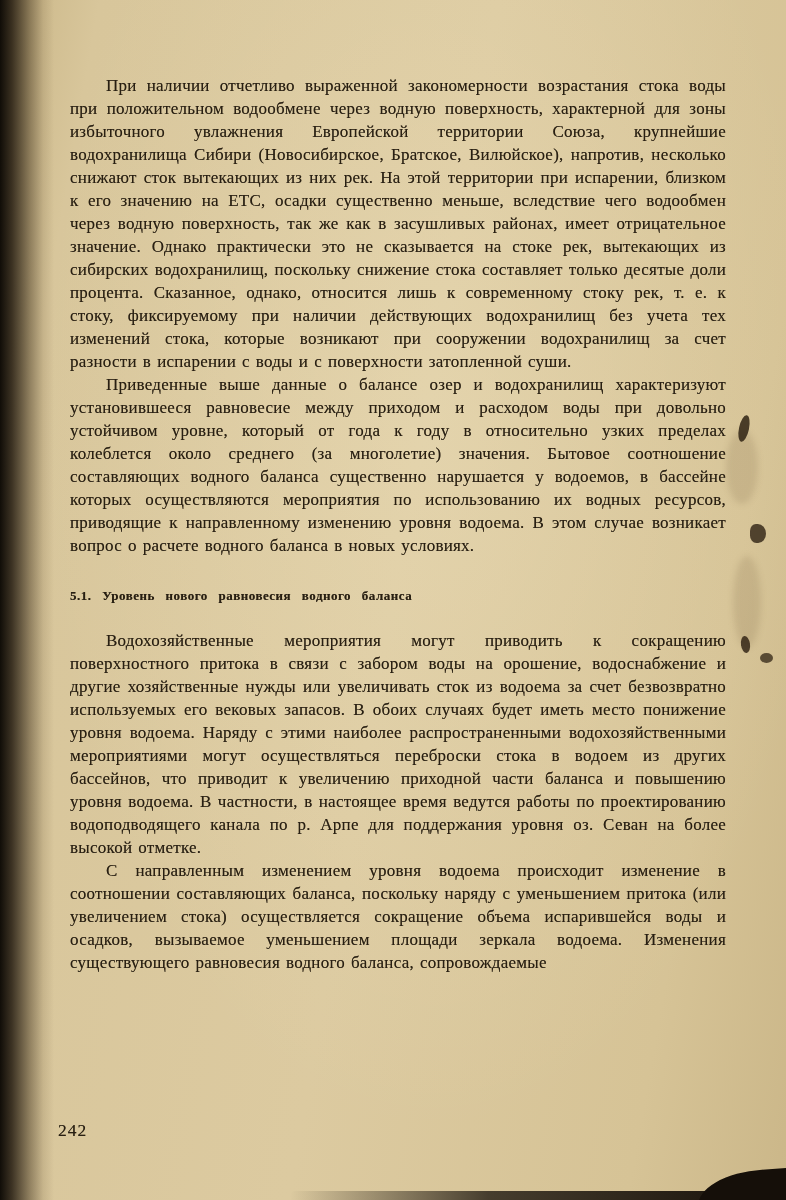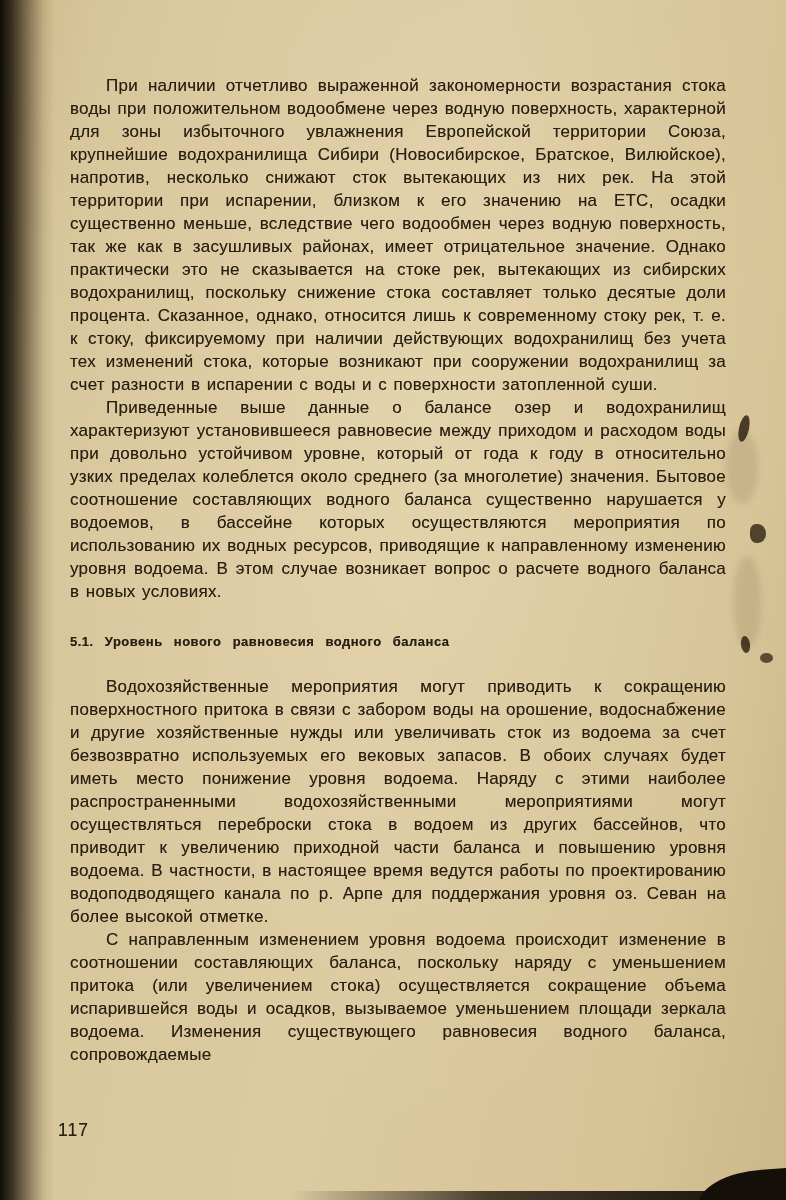--- a/index.html
+++ b/index.html
@@ -9,21 +9,21 @@
   }
   .page {
     position: relative;
     width: 786px;
     height: 1200px;
     overflow: hidden;
     background:
       radial-gradient(ellipse at 55% 35%, rgba(255,246,216,0.22), rgba(0,0,0,0) 65%),
       linear-gradient(100deg, #c9b586 0%, #d8c69b 10%, #dccaa0 50%, #d6c396 84%, #cbb789 100%);
     background-color: #d7c59a;
-    font-family: Liberation Sans, sans-serif;
+    font-family: Liberation Serif, serif;
     color: #281f12;
   }
 
   
   .gutter {
     position: absolute;
     left: 0; top: 0; bottom: 0;
     width: 54px;
     background: linear-gradient(to right,
       rgba(10,7,3,0.97) 0%,
@@ -125,21 +125,21 @@
   <div class="textblock">
     <p class="body">При наличии отчетливо выраженной закономерности возрастания стока воды при положительном водообмене через водную поверхность, характерной для зоны избыточного увлажнения Европейской территории Союза, крупнейшие водохранилища Сибири (Новосибирское, Братское, Вилюйское), напротив, несколько снижают сток вытекающих из них рек. На этой территории при испарении, близком к его значению на ЕТС, осадки существенно меньше, вследствие чего водообмен через водную поверхность, так же как в засушливых районах, имеет отрицательное значение. Однако практически это не сказывается на стоке рек, вытекающих из сибирских водохранилищ, поскольку снижение стока составляет только десятые доли процента. Сказанное, однако, относится лишь к современному стоку рек, т. е. к стоку, фиксируемому при наличии действующих водохранилищ без учета тех изменений стока, которые возникают при сооружении водохранилищ за счет разности в испарении с воды и с поверхности затопленной суши.</p>
     <p class="body">Приведенные выше данные о балансе озер и водохранилищ характеризуют установившееся равновесие между приходом и расходом воды при довольно устойчивом уровне, который от года к году в относительно узких пределах колеблется около среднего (за многолетие) значения. Бытовое соотношение составляющих водного баланса существенно нарушается у водоемов, в бассейне которых осуществляются мероприятия по использованию их водных ресурсов, приводящие к направленному изменению уровня водоема. В этом случае возникает вопрос о расчете водного баланса в новых условиях.</p>
 
     <h2 class="heading"><span>5.1.</span> <span>Уровень нового равновесия водного баланса</span></h2>
 
     <p class="body">Водохозяйственные мероприятия могут приводить к сокращению поверхностного притока в связи с забором воды на орошение, водоснабжение и другие хозяйственные нужды или увеличивать сток из водоема за счет безвозвратно используемых его вековых запасов. В обоих случаях будет иметь место понижение уровня водоема. Наряду с этими наиболее распространенными водохозяйственными мероприятиями могут осуществляться переброски стока в водоем из других бассейнов, что приводит к увеличению приходной части баланса и повышению уровня водоема. В частности, в настоящее время ведутся работы по проектированию водоподводящего канала по р. Арпе для поддержания уровня оз. Севан на более высокой отметке.</p>
     <p class="body">С направленным изменением уровня водоема происходит изменение в соотношении составляющих баланса, поскольку наряду с уменьшением притока (или увеличением стока) осуществляется сокращение объема испарившейся воды и осадков, вызываемое уменьшением площади зеркала водоема. Изменения существующего равновесия водного баланса, сопровождаемые</p>
   </div>
 
-  <div class="page-number">117</div>
+  <div class="page-number">242</div>
 
   <div class="ghost g1"></div>
   <div class="ghost g2"></div>
 
   <div class="artifact a1"></div>
   <div class="artifact a2"></div>
   <div class="artifact a3"></div>
   <div class="artifact a4"></div>
   <div class="corner-blot"></div>
   <div class="bottom-strip"></div>

